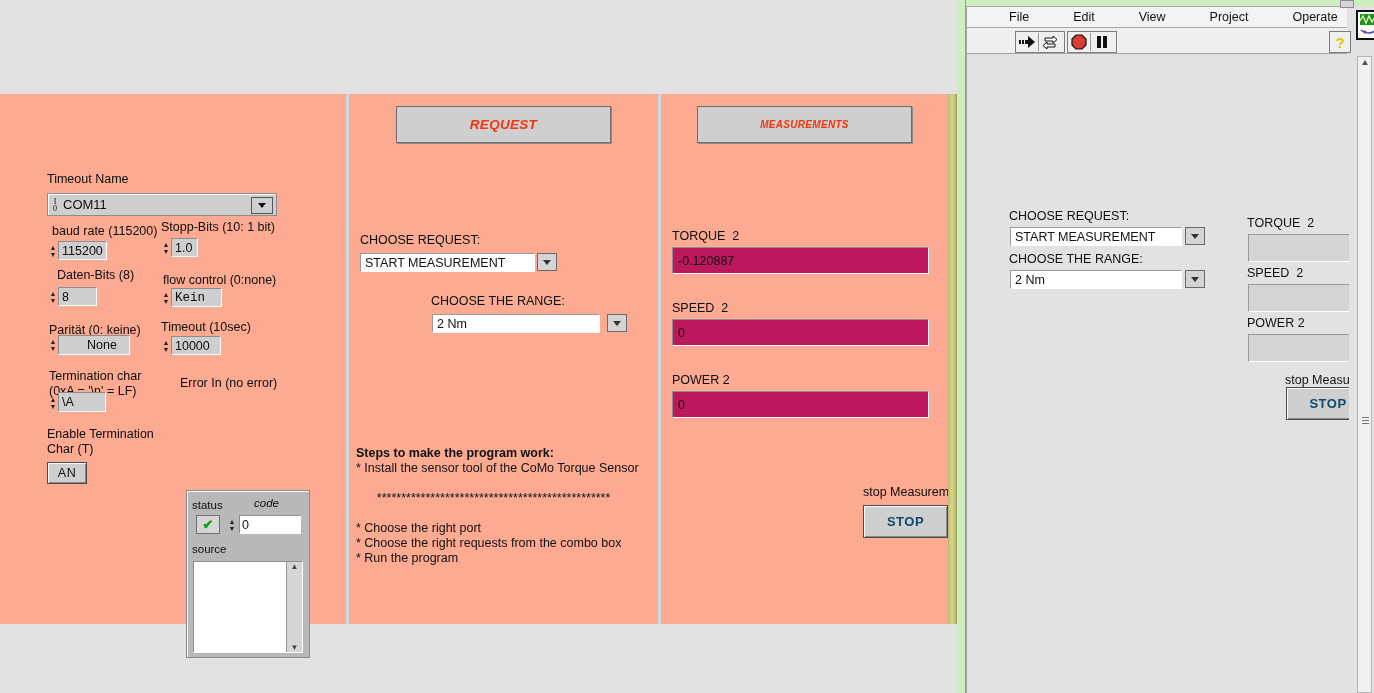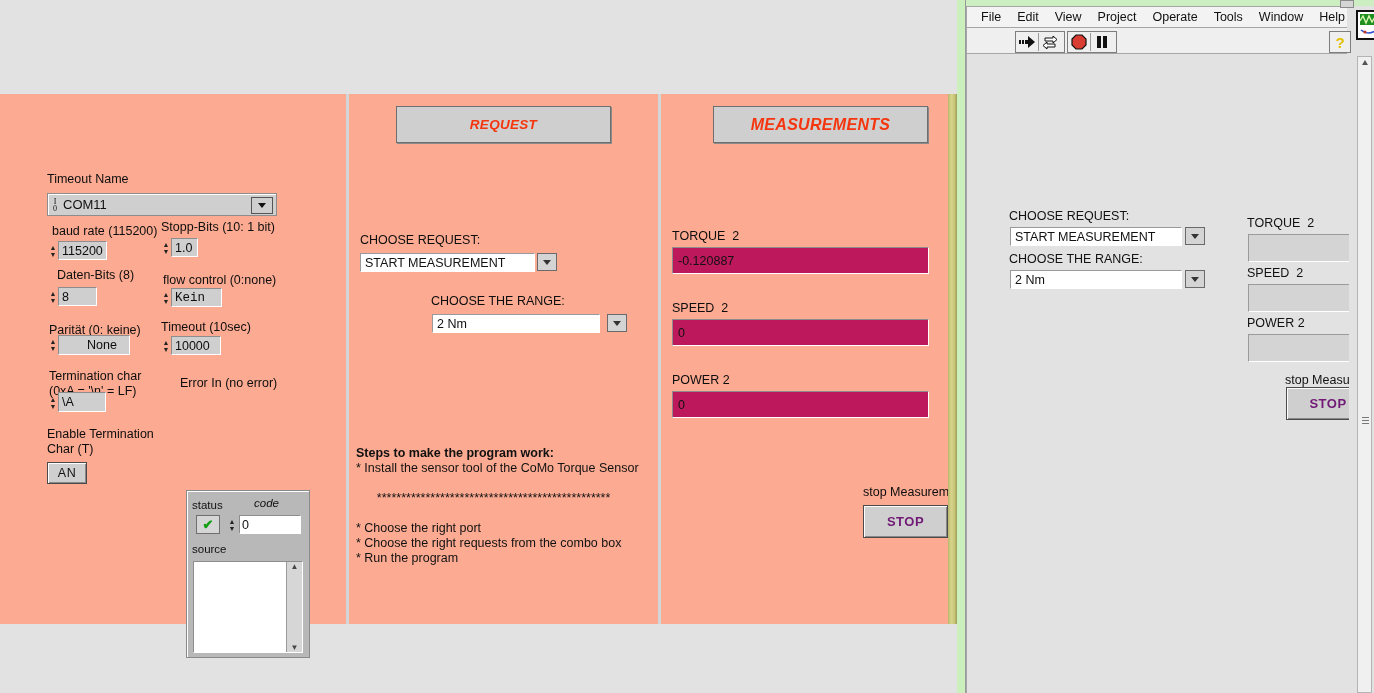--- a/index.html
+++ b/index.html
@@ -26,21 +26,21 @@
   .title-box{
     position:absolute;background:#cfcfcf;
     border:1px solid #6e6e6e;
     box-shadow:1px 1px 0 #8a8a8a;
     display:flex;align-items:center;justify-content:center;
     color:#f4350e;font-style:italic;font-weight:bold;
     letter-spacing:.3px;
   }
   #title-config{left:36px;top:12px;width:250px;height:35px;font-size:13.5px;}
   #title-requests{left:47px;top:12px;width:213px;height:35px;font-size:13.5px;}
-  #title-measure{left:52px;top:12px;width:213px;height:35px;font-size:16px;}
+  #title-measure{left:36px;top:12px;width:213px;height:35px;font-size:10px;}
 
   .lbl{position:absolute;color:#0d0d0d;font-size:12.5px;white-space:pre;line-height:15px;}
 
   
   .ctl{
     position:absolute;background:#cfcfcf;
     border-top:1px solid #8d8d8d;border-left:1px solid #8d8d8d;
     border-right:1px solid #ffffff;border-bottom:1px solid #ffffff;
     font-size:12.5px;color:#0d0d0d;
     display:flex;align-items:center;padding-left:3px;box-sizing:border-box;
@@ -115,42 +115,42 @@
     position:absolute;background:#be185d;
     border-top:1px solid #8d8d8d;border-left:1px solid #8d8d8d;
     border-right:1px solid #ffffff;border-bottom:1px solid #ffffff;
     font-size:12.5px;color:#111;display:flex;align-items:center;padding-left:5px;box-sizing:border-box;
   }
 
   
   .stopbtn{
     position:absolute;background:#cfcfcf;border:1px solid #4a4a4a;
     box-shadow:inset 1px 1px 0 #fdfdfd, inset -1px -1px 0 #888;
-    color:#701a75;font-size:13px;font-weight:bold;
+    color:#0c4a6e;font-size:13px;font-weight:bold;
     display:flex;align-items:center;justify-content:center;letter-spacing:.5px;
   }
 
   
   #instructions{position:absolute;left:7px;top:352px;width:300px;font-size:12.5px;color:#111;line-height:15px;white-space:pre;}
   #instructions b{font-weight:bold;}
 
   
   #yellow-strip{position:absolute;left:948px;top:94px;width:9px;height:530px;
     background:linear-gradient(90deg,#b9b76b 0%,#d6d48c 35%,#c9c77a 70%,#9e9c55 100%);}
   #green-strip{position:absolute;left:957px;top:0;width:10px;height:693px;background:#ccf0bd;}
 
   
   #front-window{position:absolute;left:965px;top:0;width:409px;height:693px;background:#e2e2e2;
     border-left:1px solid #9a9a9a;}
   #fw-titlebar{position:absolute;left:0;top:0;width:409px;height:6px;background:#cdeec0;}
   #menubar{
     position:absolute;left:0;top:6px;width:381px;height:22px;background:#f3f3f3;
     border:1px solid #a6a6a6;border-right:none;display:flex;align-items:center;padding-left:6px;box-sizing:border-box;
   }
-  .menu-item{font-size:12.5px;color:#111;padding:0 8px;cursor:default;}
+  .menu-item{font-size:12.5px;color:#111;padding:0 8px;cursor:default;margin-left:28px;}
   #toolbar{
     position:absolute;left:0;top:28px;width:381px;height:26px;background:#efefef;
     border:1px solid #a6a6a6;border-top:none;border-right:none;box-sizing:border-box;
   }
   .tbgrp{position:absolute;top:3px;height:20px;background:#efefef;border:1px solid #7d7d7d;display:flex;align-items:center;}
   .tbbtn{width:22px;height:18px;display:flex;align-items:center;justify-content:center;}
   .tbsep{width:1px;height:18px;background:#9a9a9a;}
   #vi-icon{
     position:absolute;left:390px;top:10px;width:34px;height:30px;
     background:#ffffff;border:2px solid #111;box-sizing:border-box;overflow:hidden;

